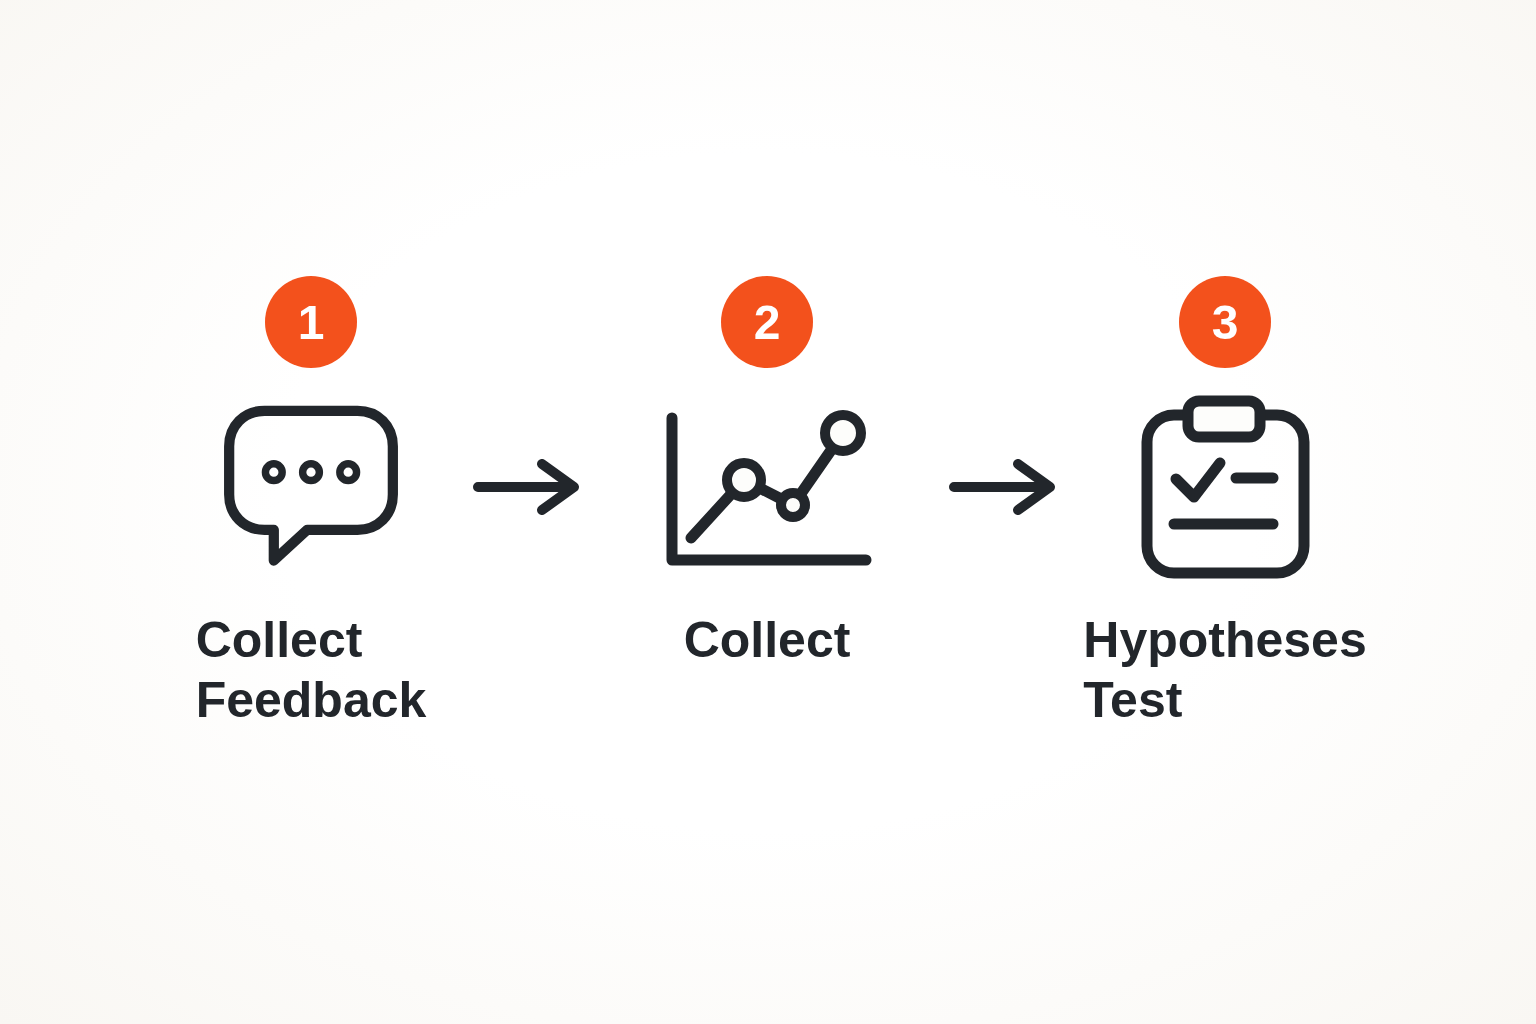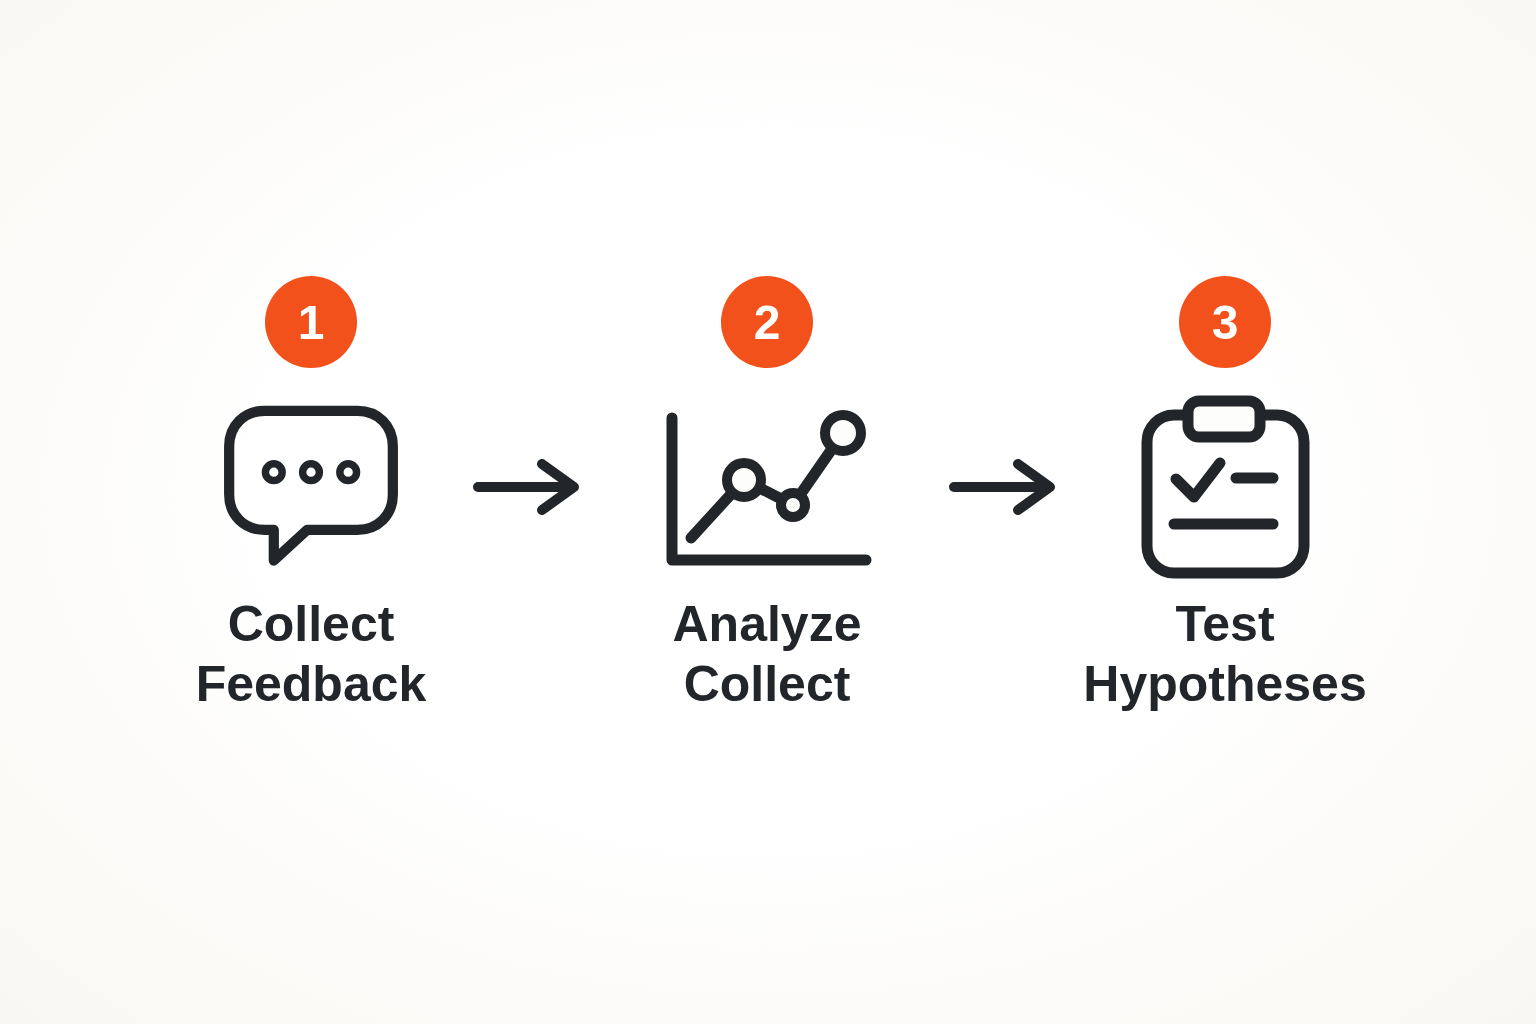--- a/index.html
+++ b/index.html
@@ -41,25 +41,26 @@
     flex: none;
   }
   .icon-wrap {
     height: 212px;
     margin-top: 14px;
     display: flex;
     align-items: center;
     justify-content: center;
   }
   .label {
+    margin-top: 16px;
     font-size: 50px;
     line-height: 60px;
     font-weight: 600;
     color: #22262b;
-    text-align: center;
+    text-align: left;
     letter-spacing: 0px;
   }
   .connector {
     position: absolute;
     top: 459px;
   }
   .connector-1 { left: 470px; }
   .connector-2 { left: 946px; }
   svg { display: block; }
   .ink-stroke { stroke: #22262b; fill: none; }
@@ -101,21 +102,20 @@
     <div class="icon-wrap">
       <svg width="212" height="164" viewBox="0 0 212 164">
         <path class="ink-stroke" stroke-width="11" stroke-linecap="round" stroke-linejoin="round" d="M 11 12 V 154 H 205"></path>
         <path class="ink-stroke" stroke-width="11" stroke-linecap="round" stroke-linejoin="round" d="M 30 132 L 83 74 L 132 99 L 182 27"></path>
         <circle class="node-fill" stroke-width="10" cx="83" cy="74" r="17"></circle>
         <circle class="node-fill" stroke-width="10" cx="132" cy="99" r="12"></circle>
         <circle class="node-fill" stroke-width="10" cx="182" cy="27" r="18"></circle>
       </svg>
     </div>
     <div class="label">
-      <div>Analyze</div>
       <div>Collect</div>
     </div>
   </div>
 
   <div class="connector connector-2">
     <svg width="120" height="56" viewBox="0 0 120 56">
       <path class="ink-stroke" stroke-width="10" stroke-linecap="round" stroke-linejoin="round" d="M 8 28 H 98 M 72 5 L 104 28 L 72 51"></path>
     </svg>
   </div>
 
@@ -126,18 +126,18 @@
     <div class="icon-wrap">
       <svg width="172" height="190" viewBox="0 0 172 190">
         <rect class="ink-stroke" stroke-width="11" x="8" y="22" width="157" height="158" rx="27"></rect>
         <rect class="node-fill" stroke-width="11" x="49" y="8" width="72" height="36" rx="11"></rect>
         <path class="ink-stroke" stroke-width="11" stroke-linecap="round" stroke-linejoin="round" d="M 37 86 L 55 104 L 81 70"></path>
         <path class="ink-stroke" stroke-width="11" stroke-linecap="round" d="M 97 85 H 134"></path>
         <path class="ink-stroke" stroke-width="11" stroke-linecap="round" d="M 35 131 H 134"></path>
       </svg>
     </div>
     <div class="label">
+      <div>Hypotheses</div>
       <div>Test</div>
-      <div>Hypotheses</div>
     </div>
   </div>
 
 </div>
 
 </body></html>

